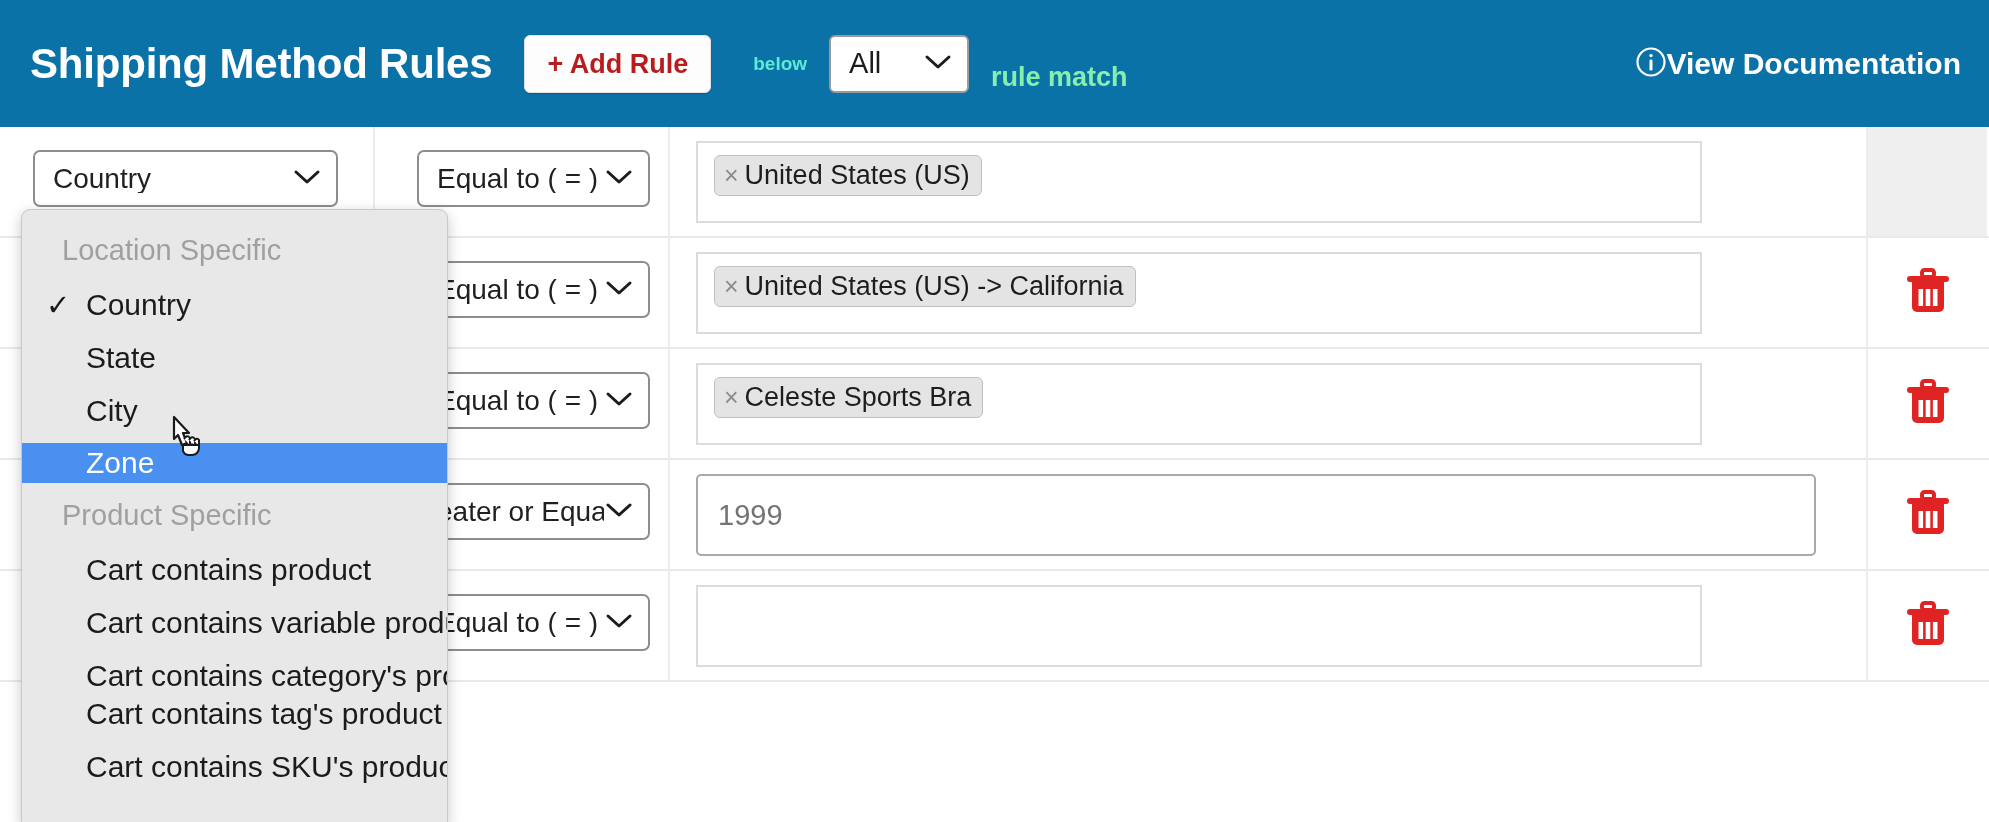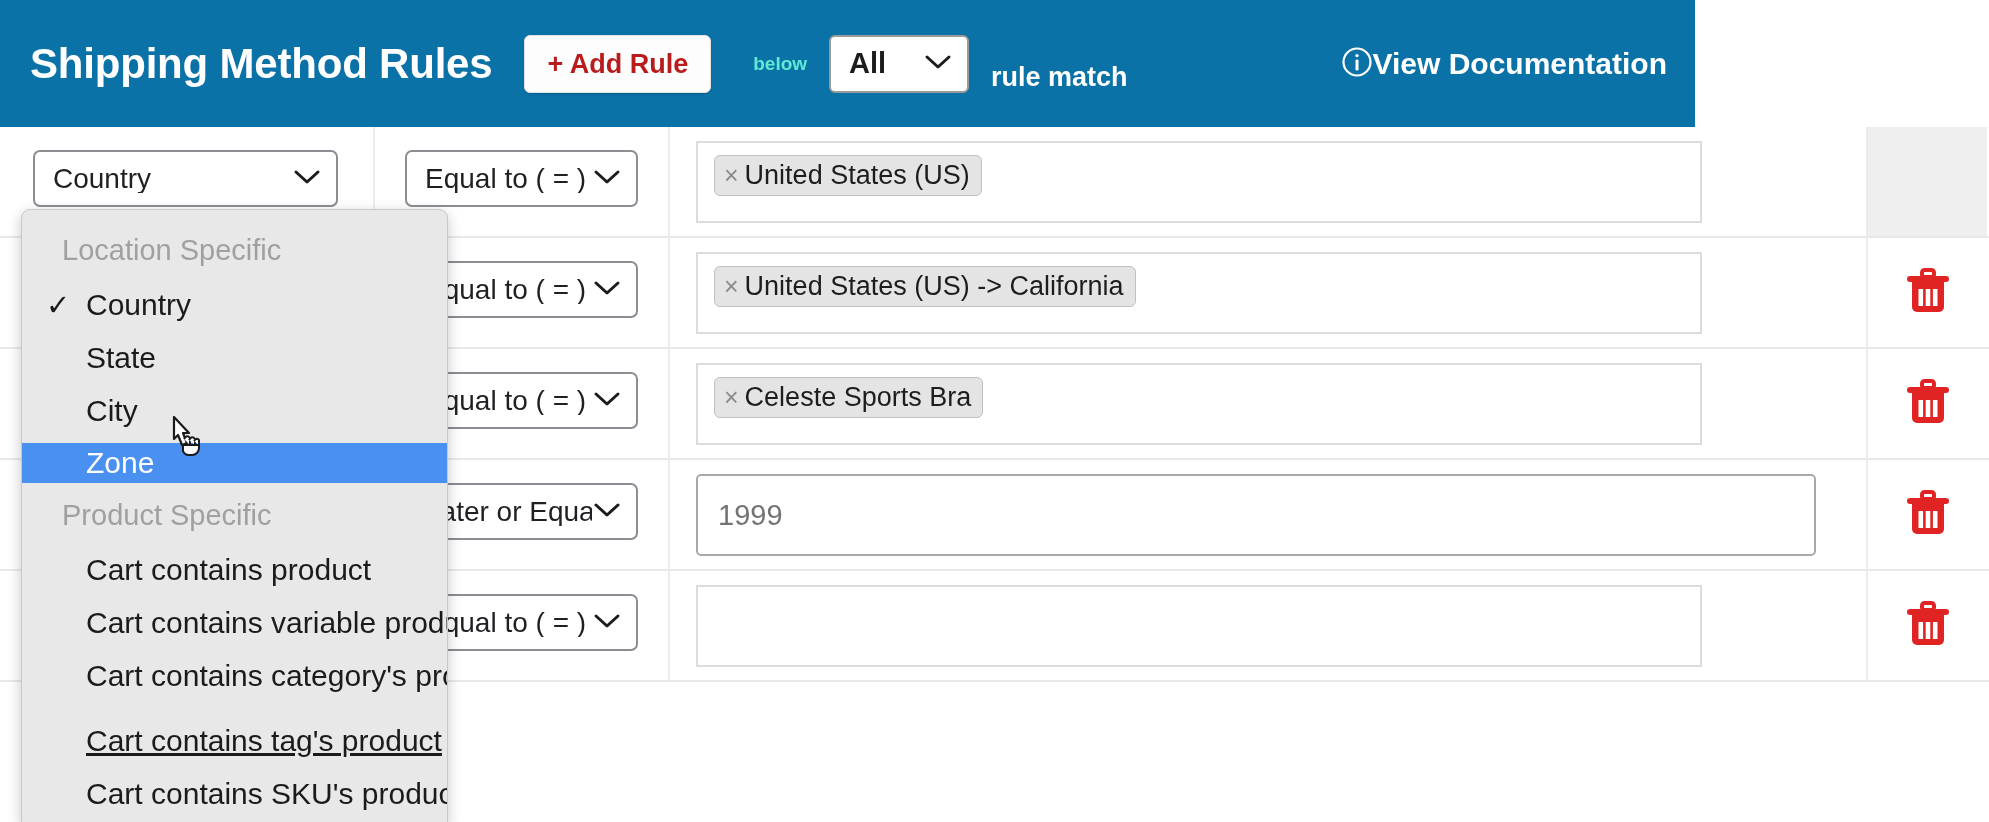--- a/index.html
+++ b/index.html
@@ -6,47 +6,47 @@
   body{
     width:1989px;height:822px;overflow:hidden;
     background:#ffffff;
     font-family:"Liberation Sans","DejaVu Sans",sans-serif;
     -webkit-font-smoothing:antialiased;
   }
   #app{position:relative;width:1989px;height:822px;overflow:hidden;background:#fff;}
 
   
   .header{
-    position:absolute;left:0;top:0;width:1695px;height:127px;
+    position:absolute;left:0;top:0;width:1989px;height:127px;
     background:#0b72a8;
     display:flex;align-items:center;
   }
   .header-title{
     margin-left:30px;color:#ffffff;font-size:42px;font-weight:700;
     letter-spacing:-0.2px;white-space:nowrap;line-height:1;
   }
   .add-rule-btn{
     margin-left:32px;background:#fdfdfd;border:1px solid #e2e2e2;border-radius:6px;
     color:#b91c1c;font-size:27px;font-weight:700;
     padding:0 22px;height:56px;line-height:56px;white-space:nowrap;
     box-shadow:0 1px 2px rgba(0,0,0,.18);cursor:pointer;
   }
   .header-below{
     margin-left:42px;color:#5eead4;font-size:19px;font-weight:700;white-space:nowrap;
   }
   .match-select{
     margin-left:22px;width:140px;height:58px;background:#ffffff;
     border:2px solid #9a9a9a;border-radius:6px;
     display:flex;align-items:center;justify-content:space-between;
-    padding:0 14px 0 18px;box-sizing:border-box;cursor:pointer;font-weight:bold;
+    padding:0 14px 0 18px;box-sizing:border-box;cursor:pointer;
   }
   .match-select .val{font-size:29px;color:#1c1c1c;line-height:1;}
   .chev{display:block;}
   .header-rulematch{
-    margin-left:22px;color:#ffffff;font-size:27px;font-weight:700;white-space:nowrap;margin-top:28px;
+    margin-left:22px;color:#86efac;font-size:27px;font-weight:700;white-space:nowrap;margin-top:28px;
   }
   .doc-link{
     position:absolute;right:28px;top:50%;transform:translateY(-50%);
     display:flex;align-items:center;gap:0;color:#fff;cursor:pointer;
   }
   .doc-link .label{font-size:30px;font-weight:700;white-space:nowrap;}
 
   
   .table{position:absolute;left:0;top:127px;width:1989px;}
   .row{
@@ -64,21 +64,21 @@
   .sel{
     position:absolute;border:2px solid #8a8d92;border-radius:7px;background:#fff;
     display:flex;align-items:center;justify-content:space-between;
     box-sizing:border-box;padding:0 14px 0 18px;cursor:pointer;overflow:hidden;
   }
   .sel .txt{
     font-size:28px;color:#1f2023;white-space:nowrap;line-height:1;
     overflow:hidden;
   }
   .sel-attr{left:33px;top:23px;width:305px;height:57px;}
-  .sel-op{left:30px;top:23px;width:233px;height:57px;}
+  .sel-op{left:42px;top:23px;width:233px;height:57px;}
 
   .valbox{
     position:absolute;left:26px;top:14px;width:1006px;height:82px;
     border:2px solid #dcdcdc;background:#fff;box-sizing:border-box;
     padding:12px 0 0 16px;
   }
   .token{
     display:inline-flex;align-items:center;gap:6px;
     background:#e4e4e4;border:1px solid #c0c0c0;border-radius:6px;
     padding:5px 11px 6px 9px;font-size:27px;color:#1d1d1d;line-height:1.05;
@@ -374,21 +374,21 @@
 
     <div class="menu-item" style="margin-top:14px;">
       <span>Cart contains product</span>
     </div>
     <div class="menu-item" style="margin-top:17px;">
       <span>Cart contains variable product</span>
     </div>
     <div class="menu-item" style="margin-top:17px;">
       <span>Cart contains category's product</span>
     </div>
-    <div class="menu-item" style="margin-top:29px;text-decoration:underline;">
+    <div class="menu-item" style="margin-top:2px;">
       <span>Cart contains tag's product</span>
     </div>
     <div class="menu-item" style="margin-top:17px;">
       <span>Cart contains SKU's product</span>
     </div>
   </div>
 
   <span class="cursor">
     <svg width="40" height="46" viewBox="0 0 40 46">
       <path d="M6 2 L6 24 L10 20 L14 30 L19 28 L15 18 L21 18 Z" fill="#ffffff" stroke="#1a1a1a" stroke-width="2.2" stroke-linejoin="round"></path>

